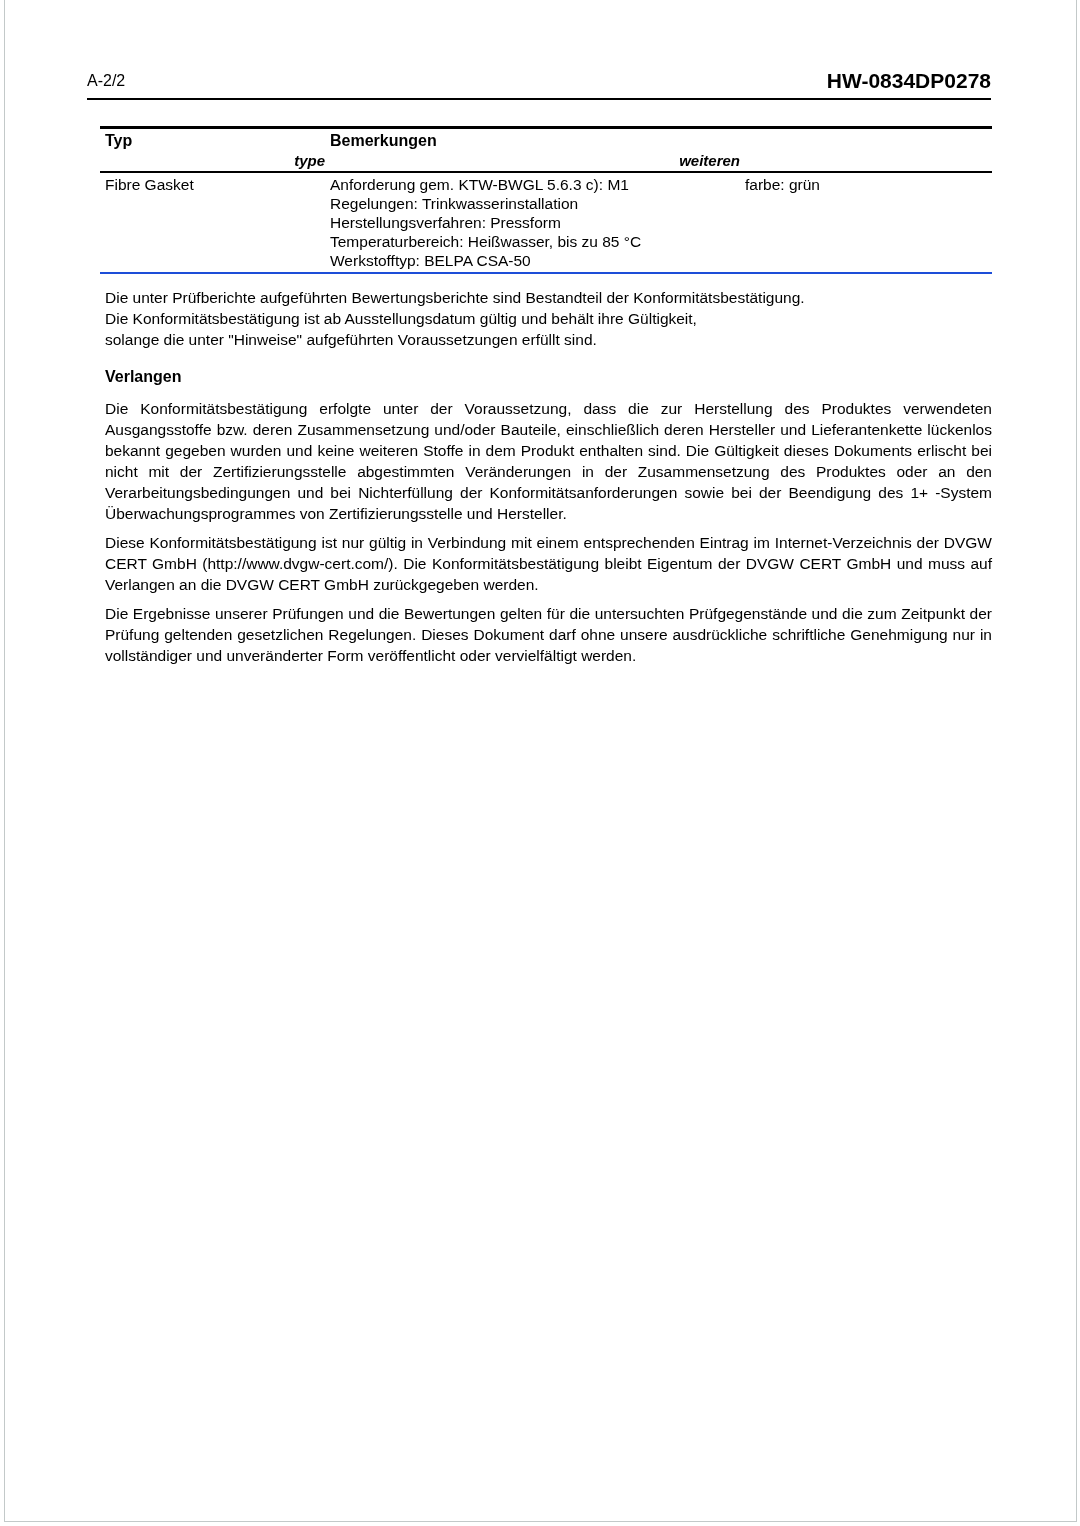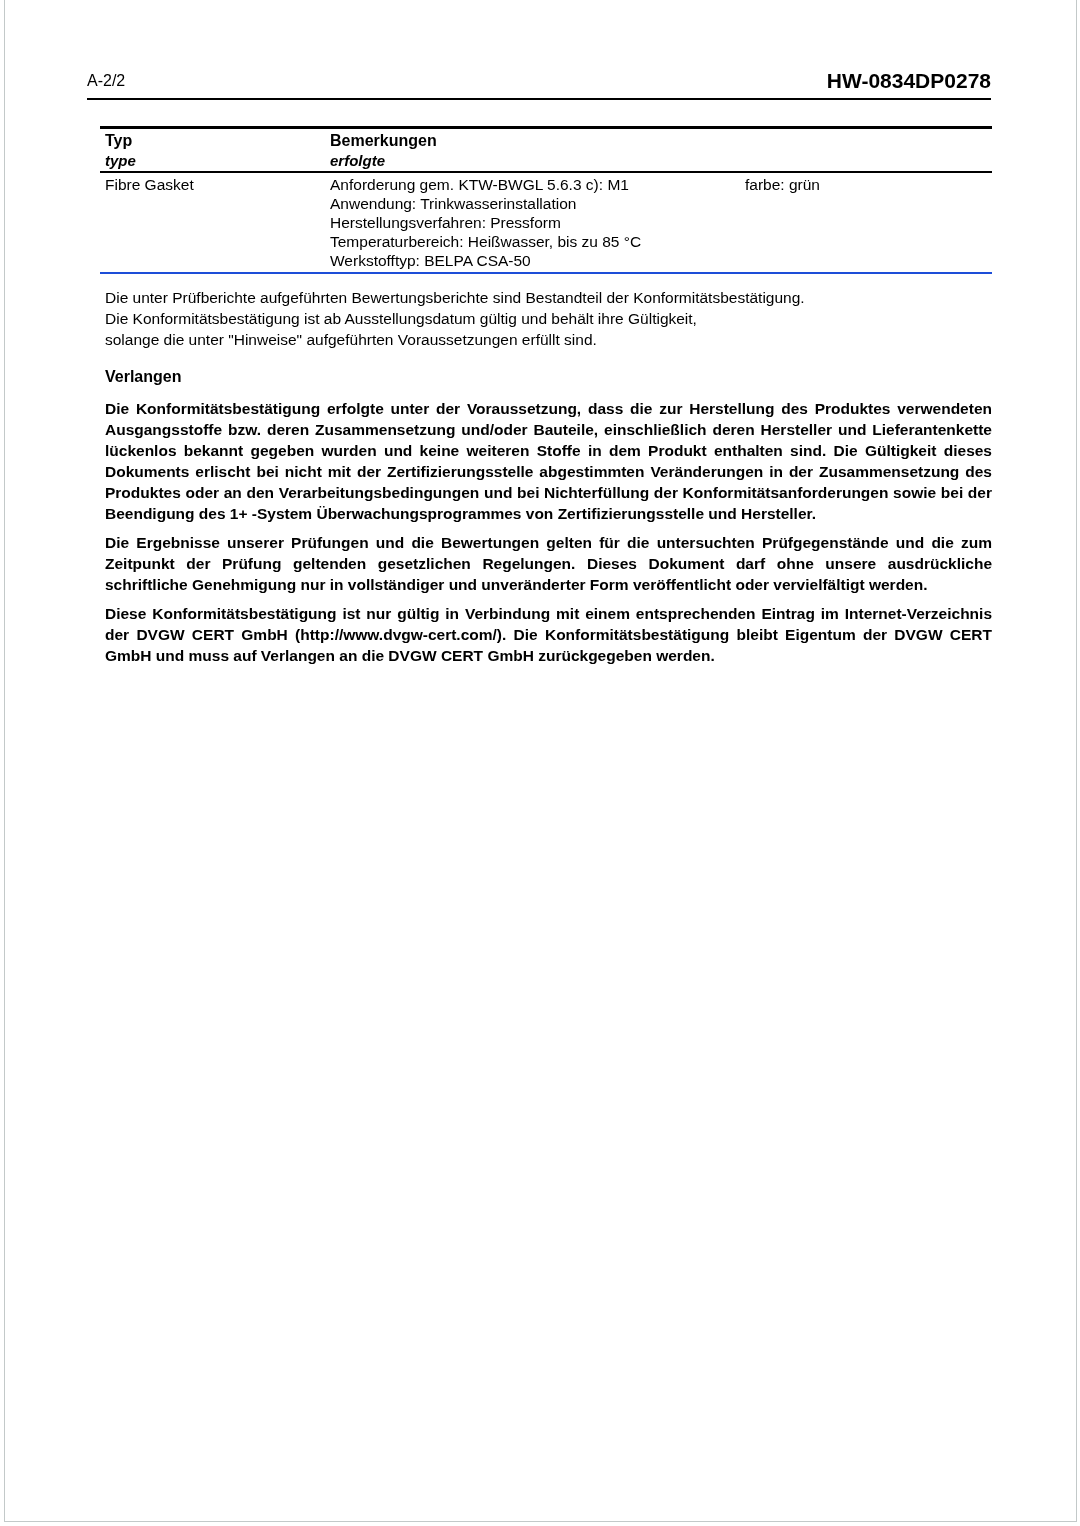--- a/index.html
+++ b/index.html
@@ -32,78 +32,78 @@
     border-top:2px solid #000;
     border-bottom:1px solid #000;
   }
   .t-head, .t-row {
     display:grid;
     grid-template-columns:225px 415px 1fr;
   }
   .t-head { padding:2px 0 1px; border-bottom:2px solid #000; }
   .t-head > div, .t-row > div { padding-left:5px; }
   .th-de { font-size:16px; font-weight:bold; line-height:20px; }
-  .th-en { font-size:15px; font-weight:bold; font-style:italic; line-height:19px; }
+  .th-en { font-size:15px; font-weight:bold; font-style:italic; line-height:19px;text-align:right; }
   .t-row {
     padding:2px 0 2px;
     border-bottom:2px solid #1d4ed8;
     font-size:15.5px; line-height:19px;
   }
   
   .content {
     position:absolute; left:105px; width:887px; top:287px;
     font-size:15.5px; line-height:21px;
   }
   .intro { margin-bottom:16px; }
   .hinweise-heading {
     font-size:16px; font-weight:bold; line-height:21px;
     margin-bottom:11px;
   }
-  .para { text-align:justify; margin-bottom:8px;font-weight:bold; }
+  .para { text-align:justify; margin-bottom:8px; }
 </style>
 </head>
 <body>
 
 <div class="page-frame"></div>
 
 <div class="doc-header">
   <span class="page-ref">A-2/2</span>
   <span class="doc-number">HW-0834DP0278</span>
 </div>
 
 <div class="spec-table">
   <div class="rule-double"></div>
   <div class="t-head">
     <div>
       <div class="th-de">Typ</div>
       <div class="th-en">type</div>
     </div>
     <div>
       <div class="th-de">Bemerkungen</div>
-      <div class="th-en">erfolgte</div>
+      <div class="th-en">weiteren</div>
     </div>
   </div>
   <div class="t-row">
     <div>Fibre Gasket</div>
     <div>
       <div>Anforderung gem. KTW-BWGL 5.6.3 c): M1</div>
-      <div>Anwendung: Trinkwasserinstallation</div>
+      <div>Regelungen: Trinkwasserinstallation</div>
       <div>Herstellungsverfahren: Pressform</div>
       <div>Temperaturbereich: Heißwasser, bis zu 85 °C</div>
       <div>Werkstofftyp: BELPA CSA-50</div>
     </div>
     <div>farbe: grün</div>
   </div>
 </div>
 
 <div class="content">
   <div class="intro">
     <div>Die unter Prüfberichte aufgeführten Bewertungsberichte sind Bestandteil der Konformitätsbestätigung.</div>
     <div>Die Konformitätsbestätigung ist ab Ausstellungsdatum gültig und behält ihre Gültigkeit,</div>
     <div>solange die unter "Hinweise" aufgeführten Voraussetzungen erfüllt sind.</div>
   </div>
 
   <div class="hinweise-heading">Verlangen</div>
 
   <div class="para">Die Konformitätsbestätigung erfolgte unter der Voraussetzung, dass die zur Herstellung des Produktes verwendeten Ausgangsstoffe bzw. deren Zusammensetzung und/oder Bauteile, einschließlich deren Hersteller und Lieferantenkette lückenlos bekannt gegeben wurden und keine weiteren Stoffe in dem Produkt enthalten sind. Die Gültigkeit dieses Dokuments erlischt bei nicht mit der Zertifizierungsstelle abgestimmten Veränderungen in der Zusammensetzung des Produktes oder an den Verarbeitungsbedingungen und bei Nichterfüllung der Konformitätsanforderungen sowie bei der Beendigung des 1+ -System Überwachungsprogrammes von Zertifizierungsstelle und Hersteller.</div>
+  <div class="para">Diese Konformitätsbestätigung ist nur gültig in Verbindung mit einem entsprechenden Eintrag im Internet-Verzeichnis der DVGW CERT GmbH (http://www.dvgw-cert.com/). Die Konformitätsbestätigung bleibt Eigentum der DVGW CERT GmbH und muss auf Verlangen an die DVGW CERT GmbH zurückgegeben werden.</div>
   <div class="para">Die Ergebnisse unserer Prüfungen und die Bewertungen gelten für die untersuchten Prüfgegenstände und die zum Zeitpunkt der Prüfung geltenden gesetzlichen Regelungen.  Dieses Dokument darf ohne unsere ausdrückliche schriftliche Genehmigung nur in vollständiger und unveränderter Form veröffentlicht oder vervielfältigt werden.</div>
-  <div class="para">Diese Konformitätsbestätigung ist nur gültig in Verbindung mit einem entsprechenden Eintrag im Internet-Verzeichnis der DVGW CERT GmbH (http://www.dvgw-cert.com/). Die Konformitätsbestätigung bleibt Eigentum der DVGW CERT GmbH und muss auf Verlangen an die DVGW CERT GmbH zurückgegeben werden.</div>
 </div>
 
 </body></html>

